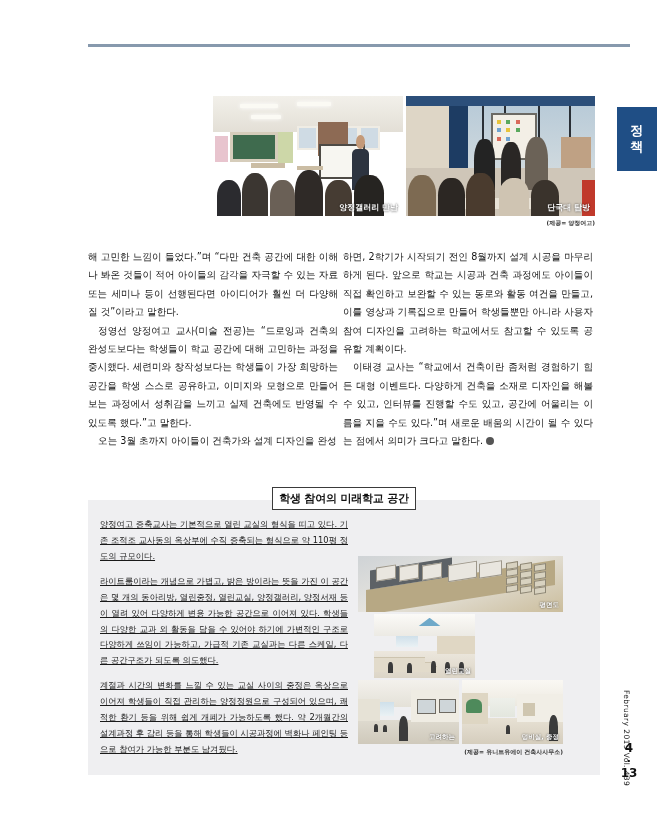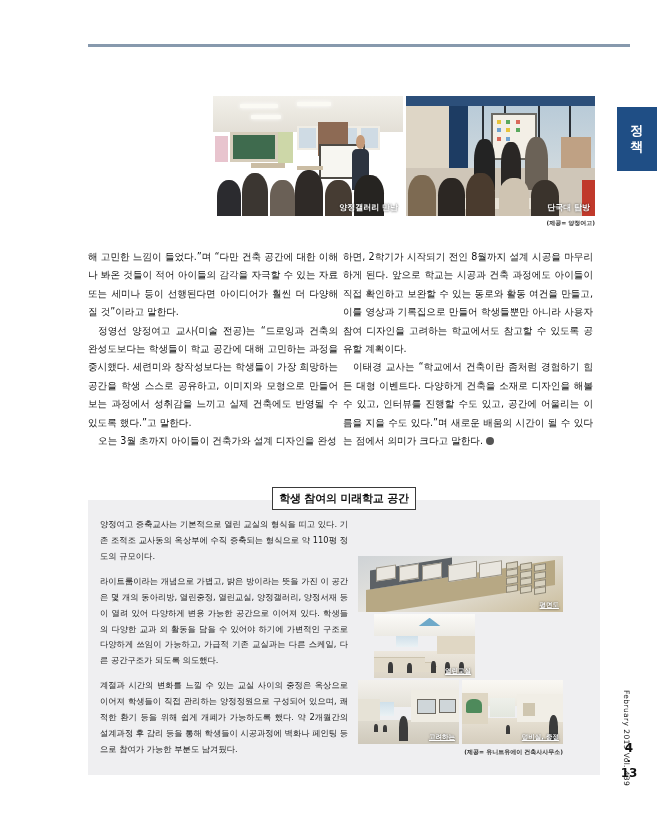--- a/index.html
+++ b/index.html
@@ -92,30 +92,29 @@
   .feature-title{
     position:absolute;left:272px;top:487px;width:142px;height:21px;
     background:#ffffff;border:1.6px solid #3a3a3a;
     display:flex;align-items:center;justify-content:center;
     font-size:11px;font-weight:bold;color:#111;letter-spacing:-.2px;
   }
   .feature-text{
     position:absolute;left:100px;top:517px;width:248px;
     font-size:8.3px;line-height:1.92;color:#1a1a1a;text-align:justify;
   }
-  .feature-text p{margin:0 0 9px 0;}
+  .feature-text p{margin:0 0 9px 0;text-decoration:underline;}
   .feature-text p:last-child{margin-bottom:12px;}
 
   
   .renders{position:absolute;left:358px;top:556px;width:205px;height:190px;}
   .r{position:absolute;overflow:hidden;}
   .r-label{
     position:absolute;right:4px;bottom:2px;color:#fff;font-size:6.5px;font-weight:bold;
     text-shadow:0 0 2px rgba(0,0,0,.8);
-    text-decoration:underline;
   }
   .r1{left:0;top:0;width:205px;height:56px;}
   .r2{left:16px;top:58px;width:101px;height:64px;}
   .r3{left:104px;top:58px;width:101px;height:64px;}
   .r4{left:0;top:124px;width:101px;height:64px;}
   .r5{left:104px;top:124px;width:101px;height:64px;}
   .credit-bot{
     position:absolute;left:358px;top:748px;width:205px;text-align:right;
     font-size:6px;font-weight:bold;color:#333;
   }

